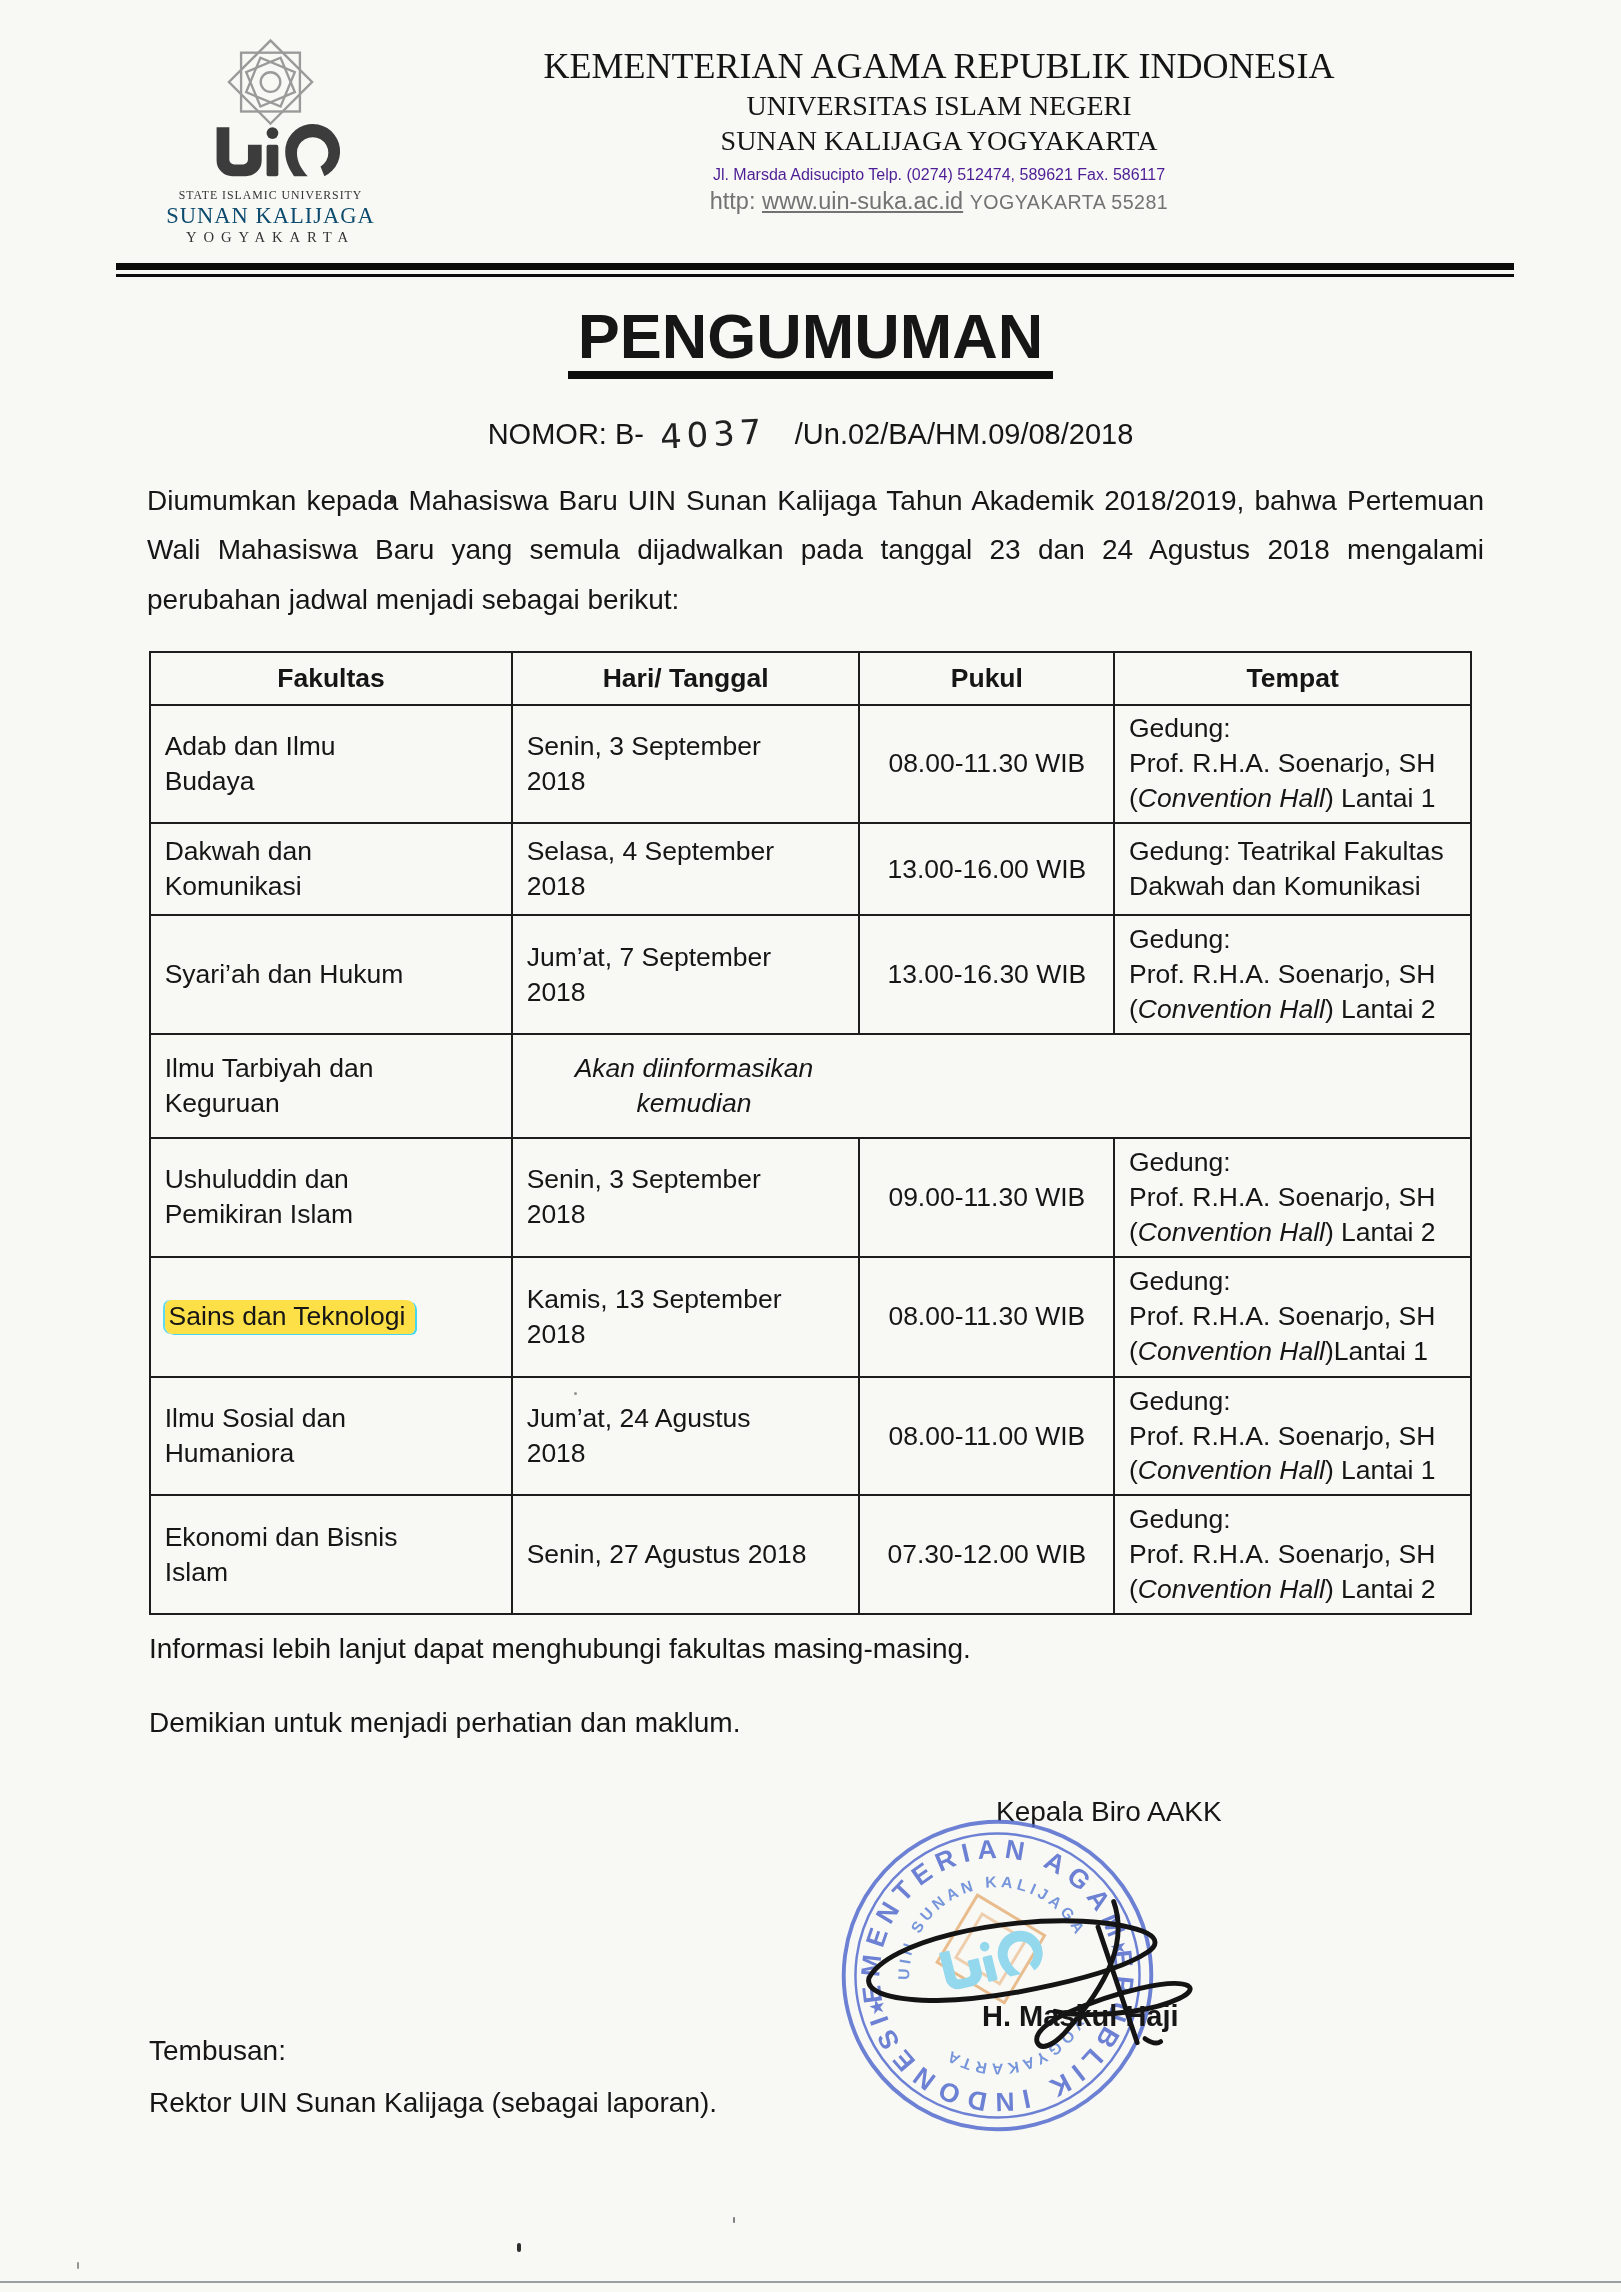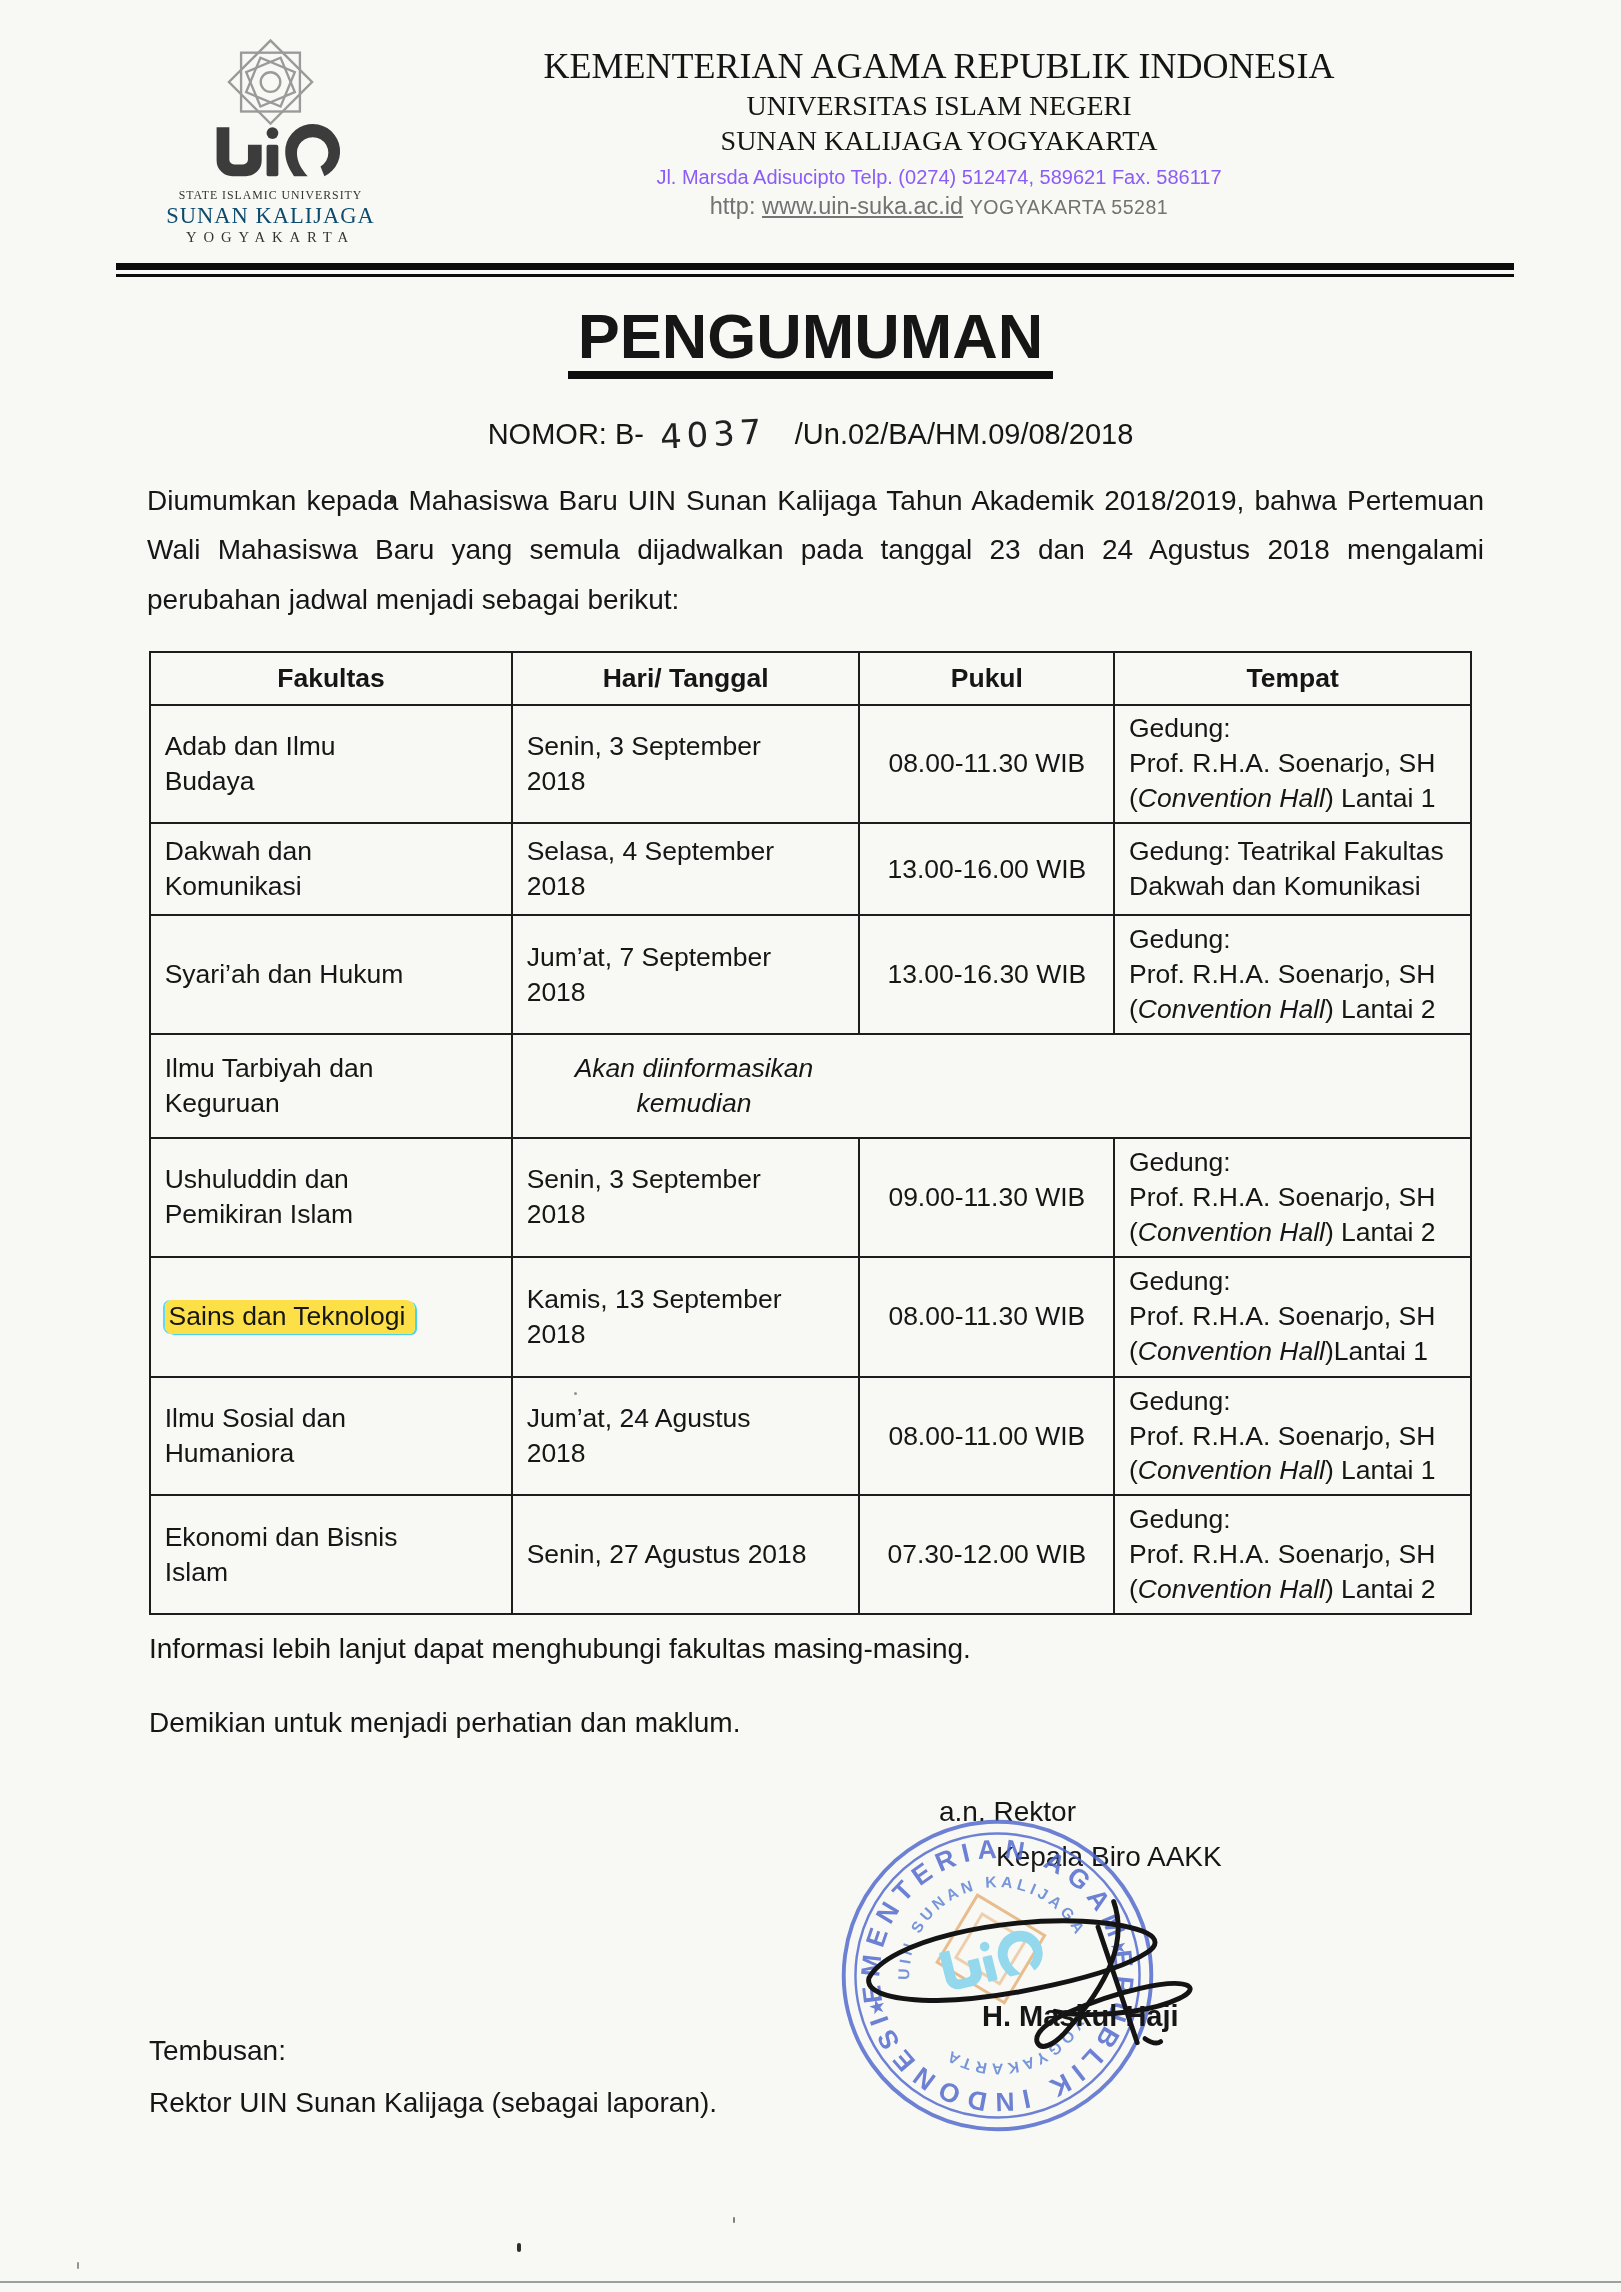--- a/index.html
+++ b/index.html
@@ -9,21 +9,21 @@
   
   .letterhead{position:absolute;top:37px;left:147px;right:137px;display:flex;}
   .logo{width:247px;text-align:center;flex:none;}
   .logo svg{display:block;margin:0 auto;}
   .logo-cap-small{font-family:"Liberation Serif",serif;font-size:11.8px;letter-spacing:1px;color:#333;margin-top:2px;}
   .logo-cap-large{font-family:"Liberation Serif",serif;font-size:22.5px;letter-spacing:1px;color:#0c4a6e;}
   .logo-cap-bottom{font-family:"Liberation Serif",serif;font-size:14.7px;letter-spacing:6.9px;color:#333;}
   .lh-text{flex:1;text-align:center;padding-top:7.8px;}
   .lh-ministry{font-family:"Liberation Serif",serif;font-size:36px;color:#151515;}
   .lh-univ{font-family:"Liberation Serif",serif;font-size:28px;margin-top:2.9px;color:#151515;}
-  .lh-address{font-size:20px;margin-top:9.8px;color:#8b5cf6;}
+  .lh-address{font-size:16px;margin-top:9.8px;color:#4c1d95;}
   .lh-web{font-size:23.5px;margin-top:3.9px;color:#737373;}
   .lh-url{text-decoration:underline;}
   .lh-postal{font-size:19.6px;letter-spacing:0.5px;}
 
   .rule-thick{position:absolute;top:263px;left:116px;width:1398px;height:6.9px;background:#0c0c0c;}
   .rule-thin{position:absolute;top:274px;left:116px;width:1398px;height:2.9px;background:#0c0c0c;}
 
   
   .title-wrap{position:absolute;top:302px;left:0;right:0;text-align:center;}
   .doc-title{display:inline-block;font-size:63px;font-weight:bold;letter-spacing:0;
@@ -180,21 +180,20 @@
           <td class="cell-pukul">07.30-12.00 WIB</td>
           <td class="cell-tempat"><span>Gedung:</span><br><span>Prof. R.H.A. Soenarjo, SH</span><br><span>(</span><span class="it">Convention Hall</span><span>) Lantai 2</span></td>
         </tr>
       </tbody>
   </table>
 
   <p class="info-line">Informasi lebih lanjut dapat menghubungi fakultas masing-masing.</p>
   <p class="closing-line">Demikian untuk menjadi perhatian dan maklum.</p>
 
   <div class="sig-block">
-    <div>a.n. Rektor</div>
     <div class="sig-pos">Kepala Biro AAKK</div>
   </div>
 
   <svg class="stamp" viewBox="0 0 340 340">
     <g transform="rotate(-14 170 170)">
       <circle cx="170" cy="170" r="157" fill="none" stroke="#4f67cd" stroke-width="4"></circle>
       <circle cx="170" cy="170" r="145" fill="none" stroke="#4f67cd" stroke-width="2.5"></circle>
       <defs>
         <path id="arcTop" d="M 50,170 A 120,120 0 0 1 290,170"></path>
         <path id="arcBot" d="M 290,170 A 120,120 0 0 1 50,170"></path>

